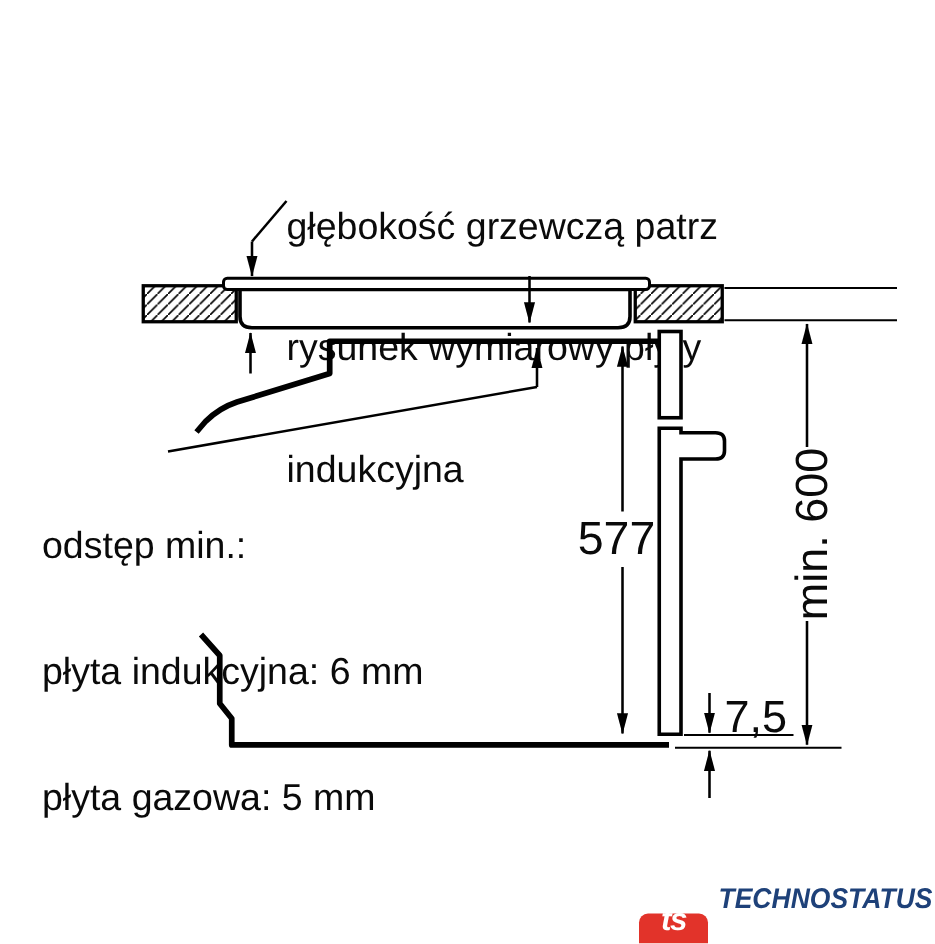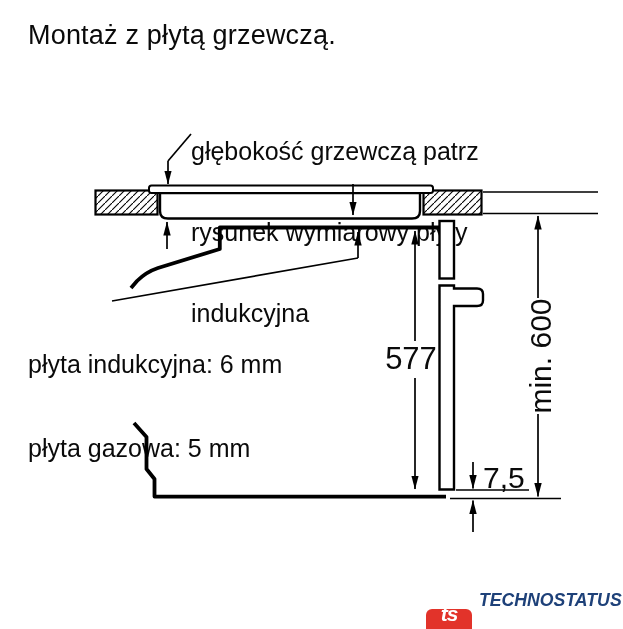--- a/index.html
+++ b/index.html
@@ -26,29 +26,29 @@
     margin-left:7px;color:#1e4179;font-weight:bold;font-style:italic;
     font-size:19px;letter-spacing:0px;transform:scaleX(0.93);transform-origin:left center;
     white-space:nowrap;
   }
 </style>
 </head>
 <body>
 
 <div id="stage">
 
-  <div id="title" class="txt">Montaż z płytą grzewczą.</div>
 
   <div id="annotation" class="txt">
     <div>głębokość grzewczą patrz</div>
     <div>rysunek wymiarowy płyty</div>
     <div>indukcyjna</div>
   </div>
 
   <div id="gap-note" class="txt">
+    <div>odstęp min.:</div>
     <div>płyta indukcyjna: 6 mm</div>
     <div>płyta gazowa: 5 mm</div>
   </div>
 
   <svg width="623" height="629" viewBox="0 0 623 629">
     <defs>
       <pattern id="hatch" width="7" height="7" patternUnits="userSpaceOnUse">
         <path d="M-1,8 L8,-1" stroke="#000" stroke-width="1.1"></path>
         <path d="M6,15 L15,6" stroke="#000" stroke-width="1.1"></path>
       </pattern>

